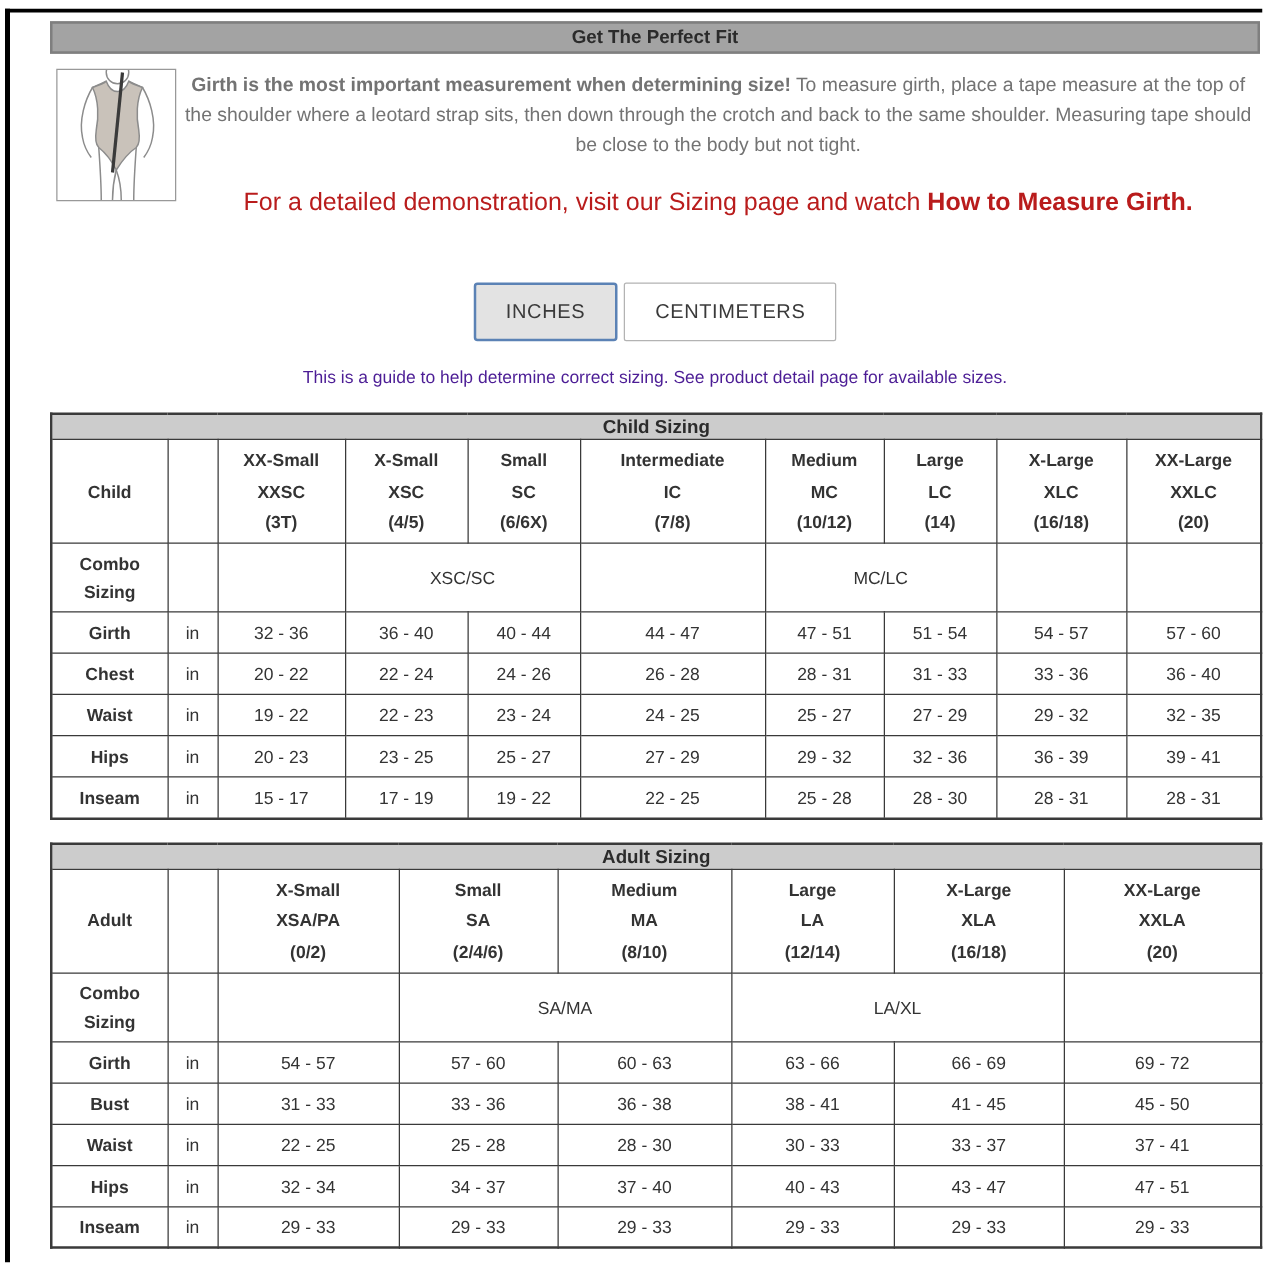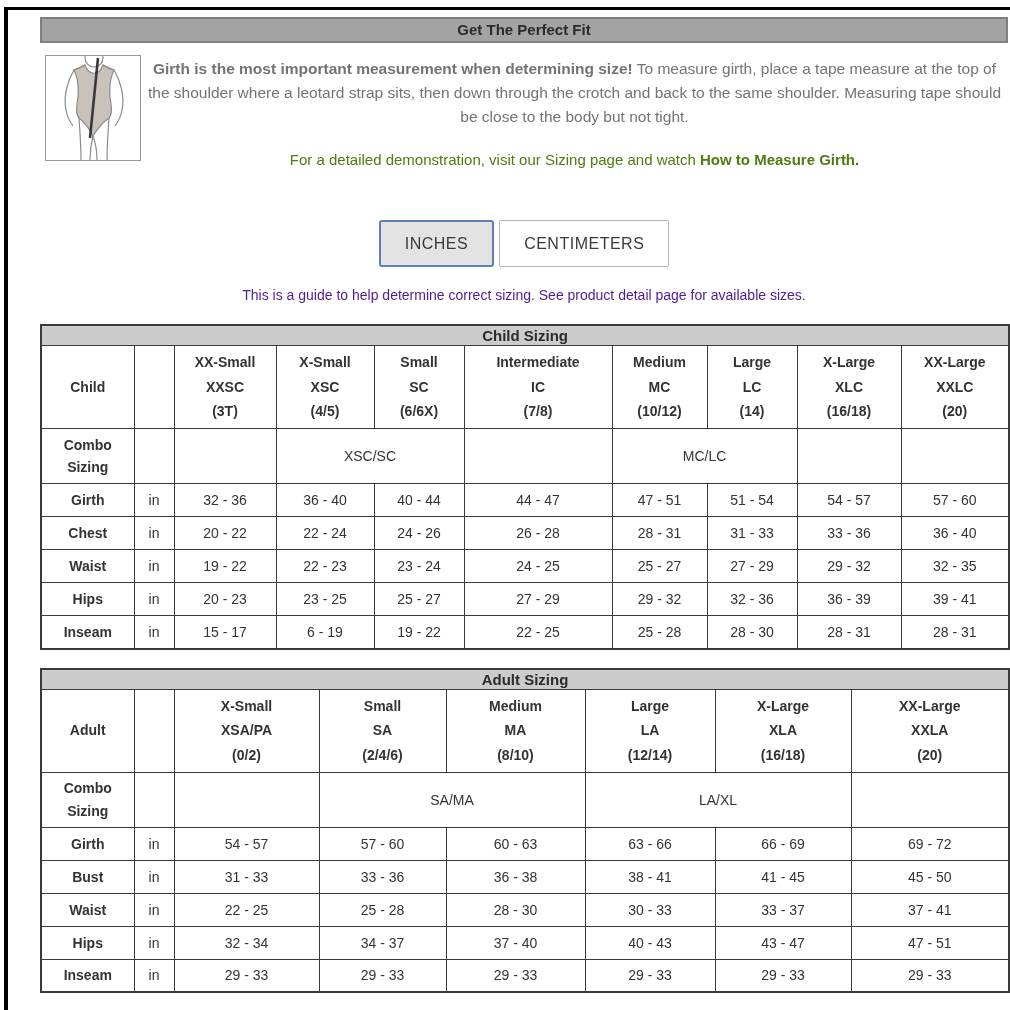--- a/index.html
+++ b/index.html
@@ -15,21 +15,21 @@
     margin-top: 17px; height: 26px; background: #a3a3a3; border: 2px solid #7f7f7f;
     text-align: center; font-weight: bold; font-size: 15px; line-height: 22px; color: #2b2b2b;
   }
 
   .intro { margin-top: 12px; overflow: visible; }
   .figure-box {
     float: left; width: 96px; height: 106px; border: 1px solid #999; margin-left: 5px;
     background: #fff;
   }
   .intro-text { text-align: center; font-size: 15.5px; line-height: 1.55; padding: 2px 0 0 12px; color: #737373; }
-  .demo-line { text-align: center; font-size: 15px; margin-top: 22px; color: #4d7c0f; }
+  .demo-line { text-align: center; font-size: 20px; margin-top: 22px; color: #b91c1c; }
   .clear { clear: both; }
 
   .toggle-row { margin-top: 36px; display: flex; justify-content: center; align-items: center; gap: 5px; }
   .btn { font-family: "Liberation Sans", sans-serif; font-size: 16px; color: #3a3a3a; cursor: pointer; letter-spacing: 0.5px; margin-top: 16px; }
   .btn-inches {
     background: #e3e3e3; border: 2px solid #5b82b5; border-radius: 3px;
     padding: 12px 24px; height: 47px;
   }
   .btn-cm {
     background: #ffffff; border: 1px solid #b3b3b3; border-radius: 2px;
@@ -178,21 +178,21 @@
           <td class="val">27 - 29</td>
           <td class="val">29 - 32</td>
           <td class="val">32 - 36</td>
           <td class="val">36 - 39</td>
           <td class="val">39 - 41</td>
         </tr>
         <tr class="data-row">
           <td class="lbl">Inseam</td>
           <td class="unit">in</td>
           <td class="val">15 - 17</td>
-          <td class="val">6 - 19</td>
+          <td class="val">17 - 19</td>
           <td class="val">19 - 22</td>
           <td class="val">22 - 25</td>
           <td class="val">25 - 28</td>
           <td class="val">28 - 30</td>
           <td class="val">28 - 31</td>
           <td class="val">28 - 31</td>
         </tr>
       </tbody>
     </table>
 

